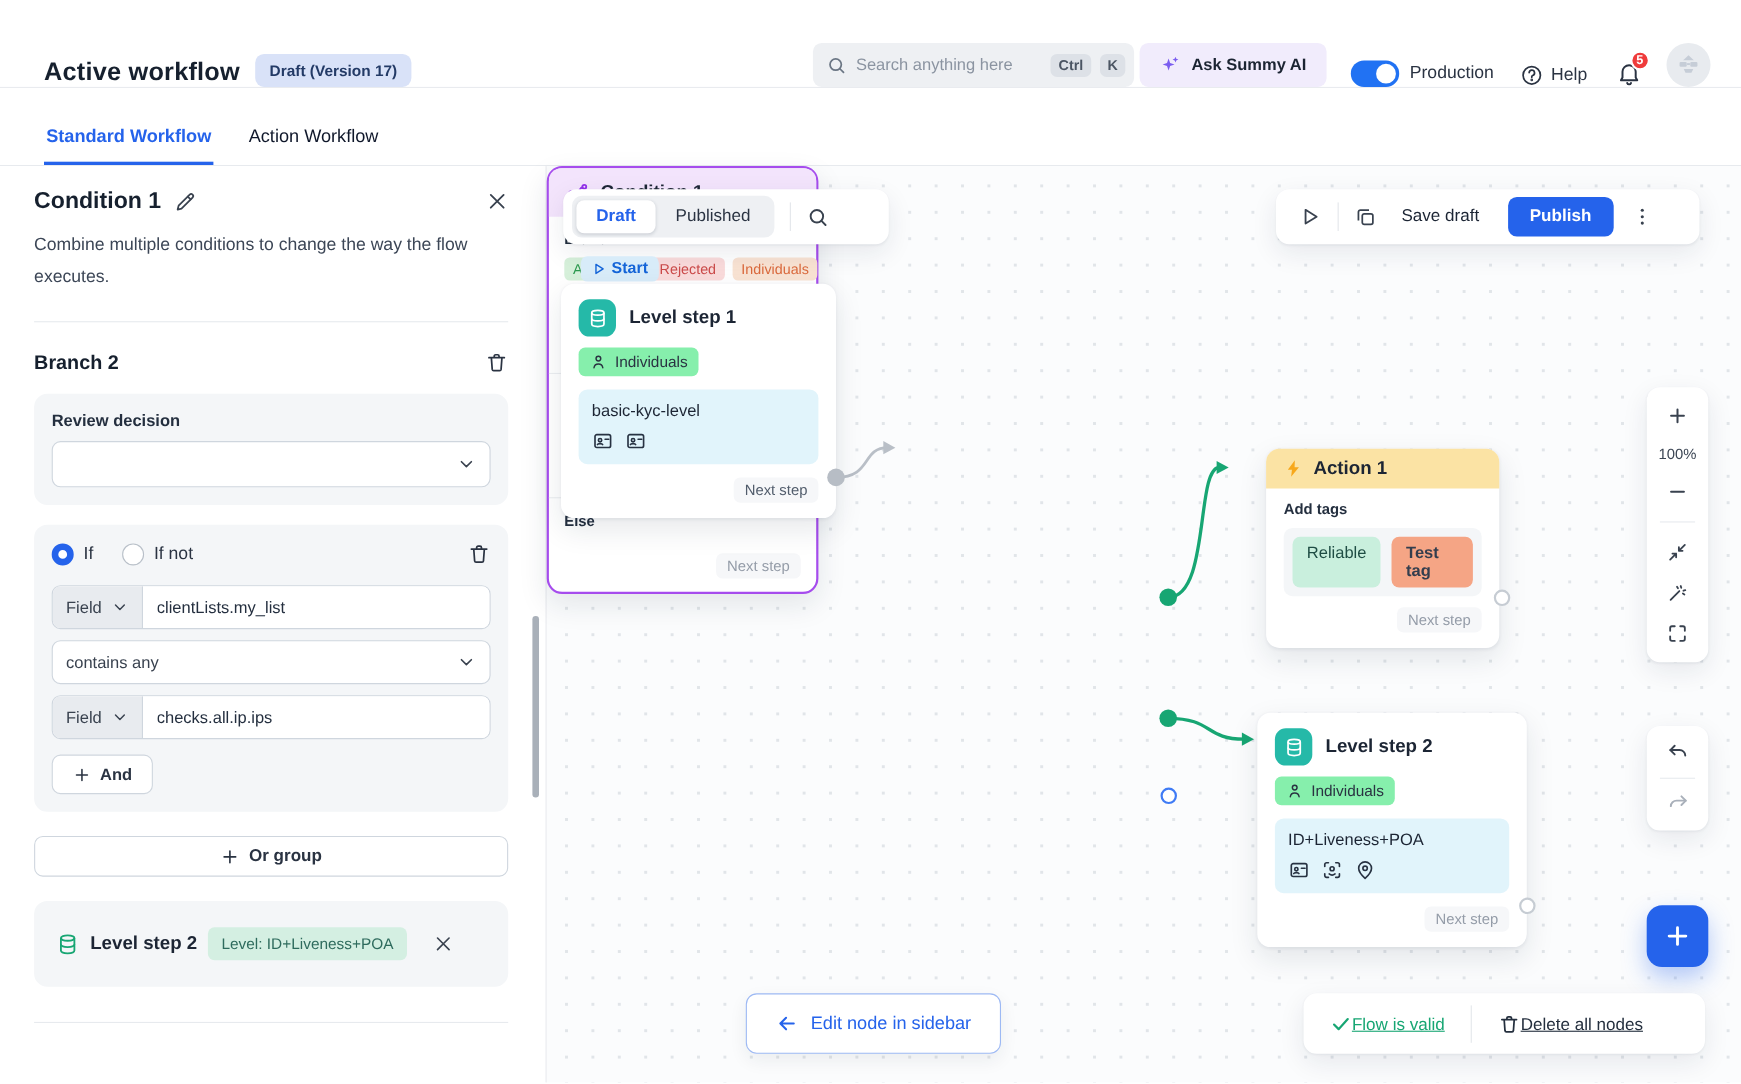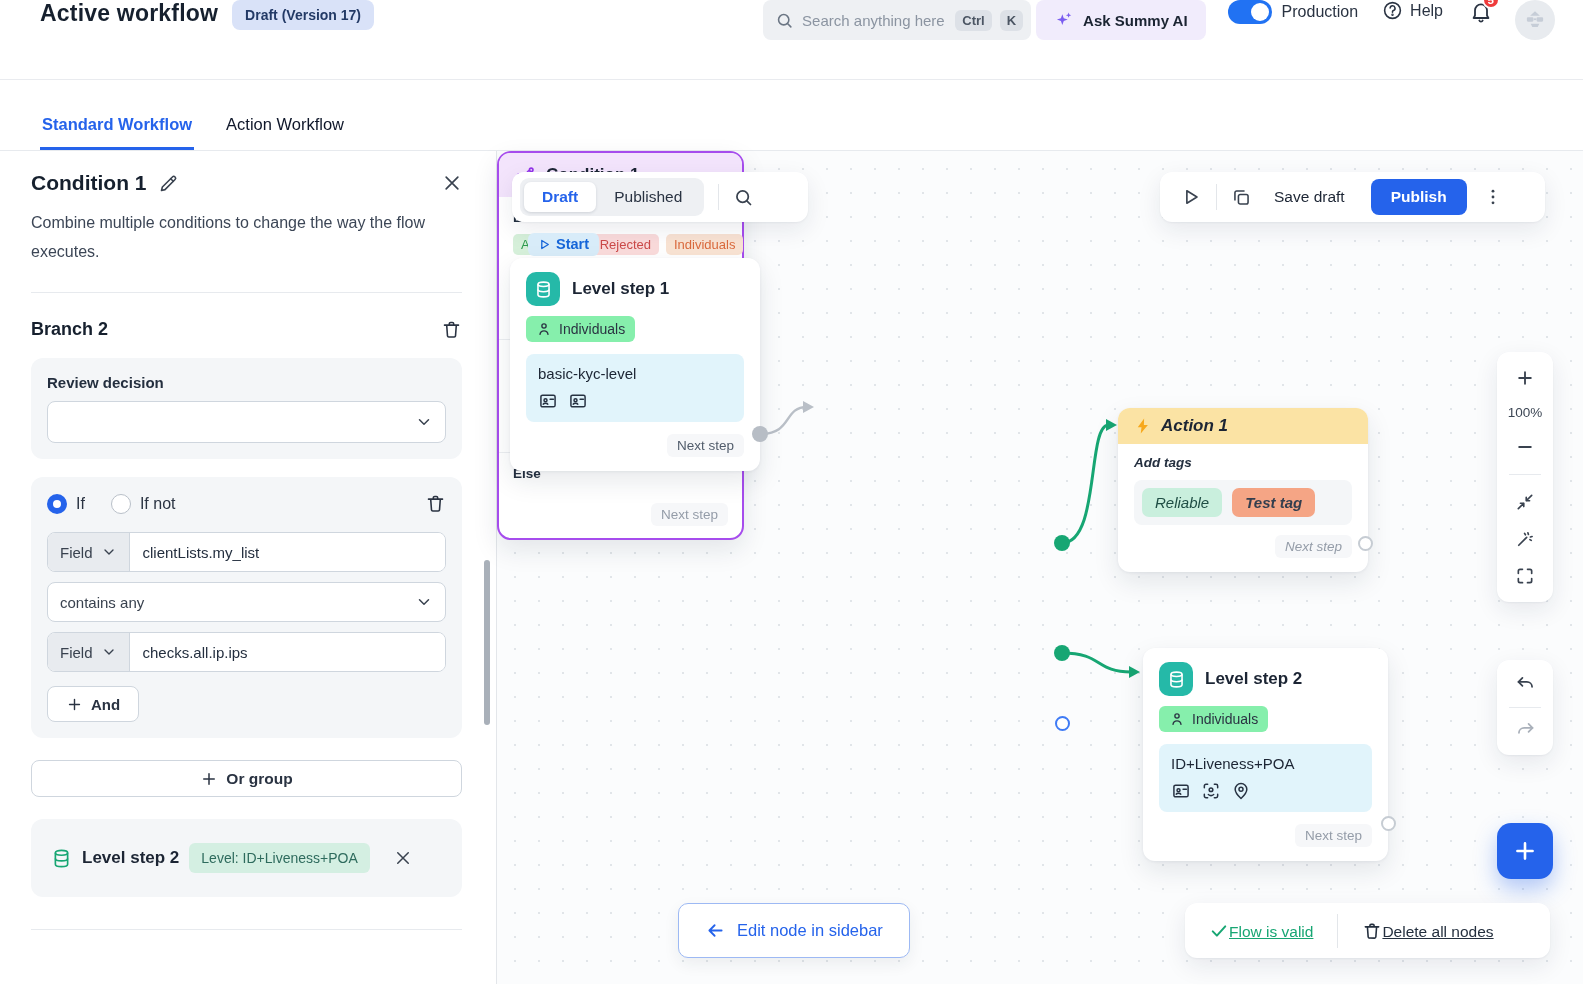--- a/index.html
+++ b/index.html
@@ -1,26 +1,26 @@
 <!DOCTYPE html>
 <html><head>
 <meta charset="utf-8">
 <style>
   * { margin:0; padding:0; box-sizing:border-box; }
   html,body { width:1583px; height:985px; overflow:hidden; background:#fff;
     font-family:"Liberation Sans", sans-serif; color:#1c2534; }
 
   
-  .header { height:80px; display:flex; align-items:flex-start; padding:0 28px 0 40px;
+  .header { height:80px; display:flex; align-items:flex-end; padding:0 28px 0 40px;
     border-bottom:1px solid #e9ebef; background:#fff; }
   .app-title { font-size:23px; font-weight:800; color:#16202e; letter-spacing:.2px; }
   .version-badge { margin-left:14px; background:#d9e2f8; color:#233a66; font-size:14px;
     font-weight:600; padding:7px 13px; border-radius:8px; }
   .header-spacer { flex:1; }
-  .search-box { width:268px; height:40px; background:#eef0f3; border-radius:8px;
+  .search-box { width:292px; height:40px; background:#eef0f3; border-radius:8px;
     display:flex; align-items:center; padding:0 8px 0 12px; gap:8px; }
   .search-box input { flex:1; border:none; background:transparent; outline:none;
     font-size:15px; color:#39424f; font-family:inherit; min-width:0; }
   .search-box input::placeholder { color:#8b94a1; }
   .kbd { background:#dde1e7; color:#4b5563; font-size:13px; font-weight:600;
     border-radius:6px; padding:3px 7px; }
   .ask-ai { margin-left:5px; height:40px; background:#f1ecfc; border-radius:8px; border:none;
     display:flex; align-items:center; gap:9px; padding:0 18px; font-size:15px; font-weight:600;
     color:#1b2432; cursor:pointer; font-family:inherit; }
   .toggle-group { display:flex; align-items:center; gap:10px; margin-left:22px; }
@@ -145,21 +145,21 @@
   .badge { font-size:13px; padding:3px 8px; border-radius:5px; white-space:nowrap; }
   .badge.approved { background:#d6f0da; color:#2d9a4f; }
   .badge.rejected { background:#fadbdb; color:#cc4a4a; }
   .badge.resub { background:#f9e3d3; color:#db6a3d; }
   .rule-box { background:#f4f6f8; border-radius:8px; padding:6px 10px; margin-top:9px;
     font-size:15px; color:#39424f; }
   .rule-box b { color:#242f3f; font-weight:700; }
   .rule-box .op { color:#9aa2ae; }
   .sec-foot { display:flex; justify-content:flex-end; margin-top:11px; }
 
-  .action-node { left:621px; top:257px; width:250px;font-style:italic; }
+  .action-node { left:654px; top:257px; width:212px; }
   .action-head { background:#fbe3a4; border-radius:12px 12px 0 0; height:36px; display:flex;
     align-items:center; gap:9px; padding:0 16px; }
   .tags-box { background:#f4f6f8; border-radius:8px; padding:8px; display:flex; gap:10px; margin-top:10px; }
   .tag { border-radius:7px; padding:6px 13px; font-size:15px; }
   .tag.mint { background:#c9efdd; color:#1f4d44; }
   .tag.salmon { background:#f5a585; color:#333e4e; font-weight:600; }
 
   .level1-node { left:13px; top:107px; width:250px; }
   .level2-node { left:646px; top:497px; width:245px; }
 

